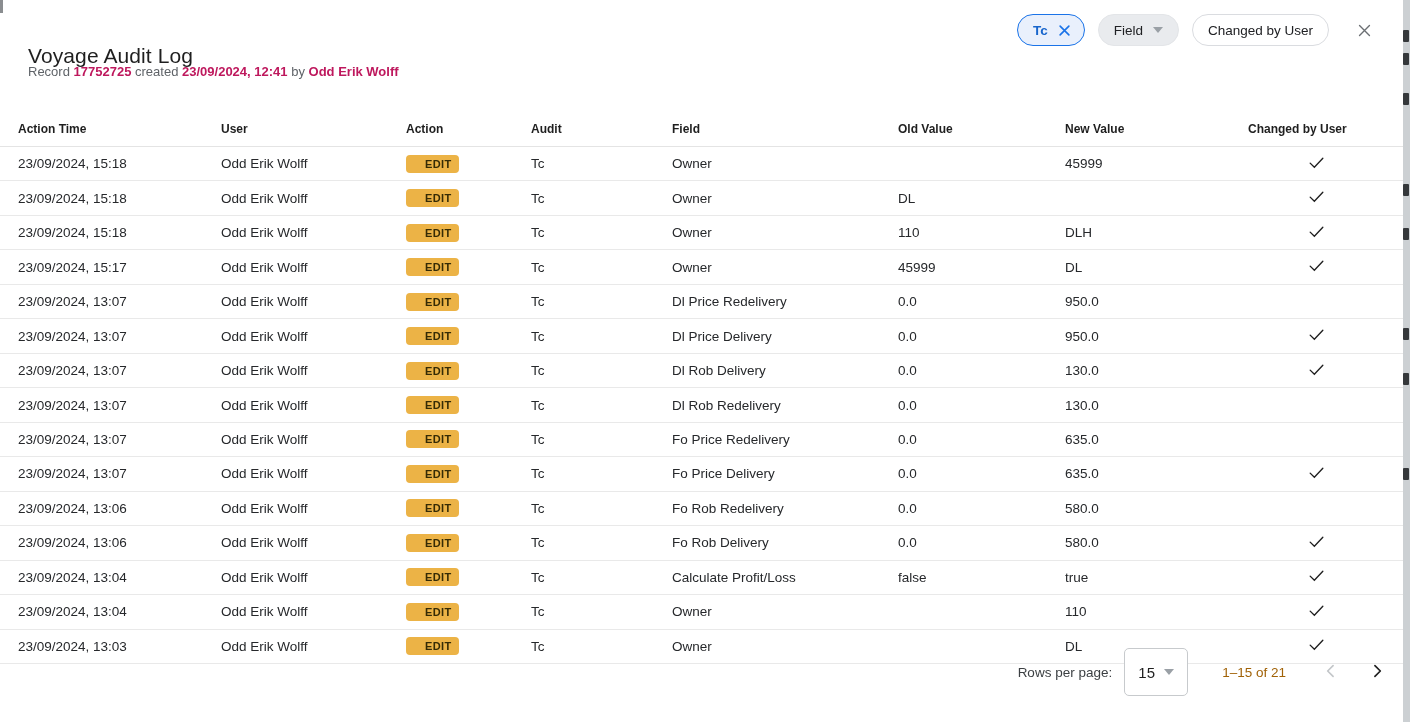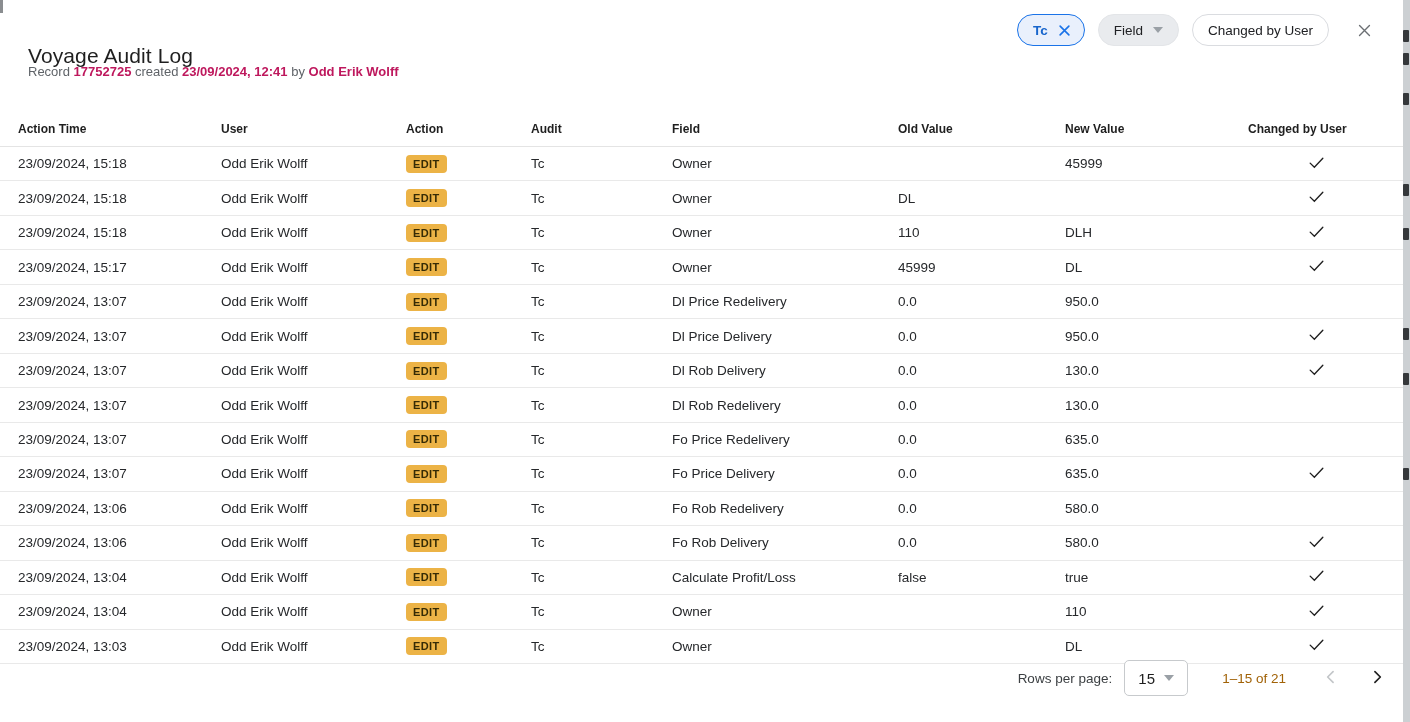--- a/index.html
+++ b/index.html
@@ -63,32 +63,32 @@
   }
   .thead { height: 35px; font-size: 12px; font-weight: 700; color: #1f1f1f; border-bottom: 1px solid #e4e4e4; }
   .tbody .tr { height: 34.47px; font-size: 13.5px; color: #26282b; }
   .cell { overflow: hidden; white-space: nowrap; }
   .cell-check { display: flex; justify-content: center; }
 
   .edit-badge {
     display: inline-block;
     background: #ecb346; color: #352b05;
     font-size: 11px; font-weight: 700; letter-spacing: 0.4px;
-    padding: 3px 7px 3px 7px; border-radius: 4px;
+    padding: 3px 7px 3px 19px; border-radius: 4px;
   }
 
   
   .pagination {
     position: absolute; right: 20px; bottom: 26px;
     display: flex; align-items: center;
     font-size: 13.5px; color: #3c4043;
   }
   .rpp-select {
     margin-left: 12px;
-    min-width: 64px; height: 36px;
+    min-width: 64px; height: 48px;
     border: 1px solid #c7cacd; border-radius: 5px;
     background: #fff;
     display: inline-flex; align-items: center; justify-content: center;
     gap: 9px; padding: 0 10px; cursor: pointer;
     font-size: 15px; color: #1f1f1f;
   }
   .range-label { margin-left: 34px; color: #a16207; }
   .pg-btn {
     background: none; border: none; cursor: pointer;
     width: 26px; height: 26px; display: flex; align-items: center; justify-content: center;

